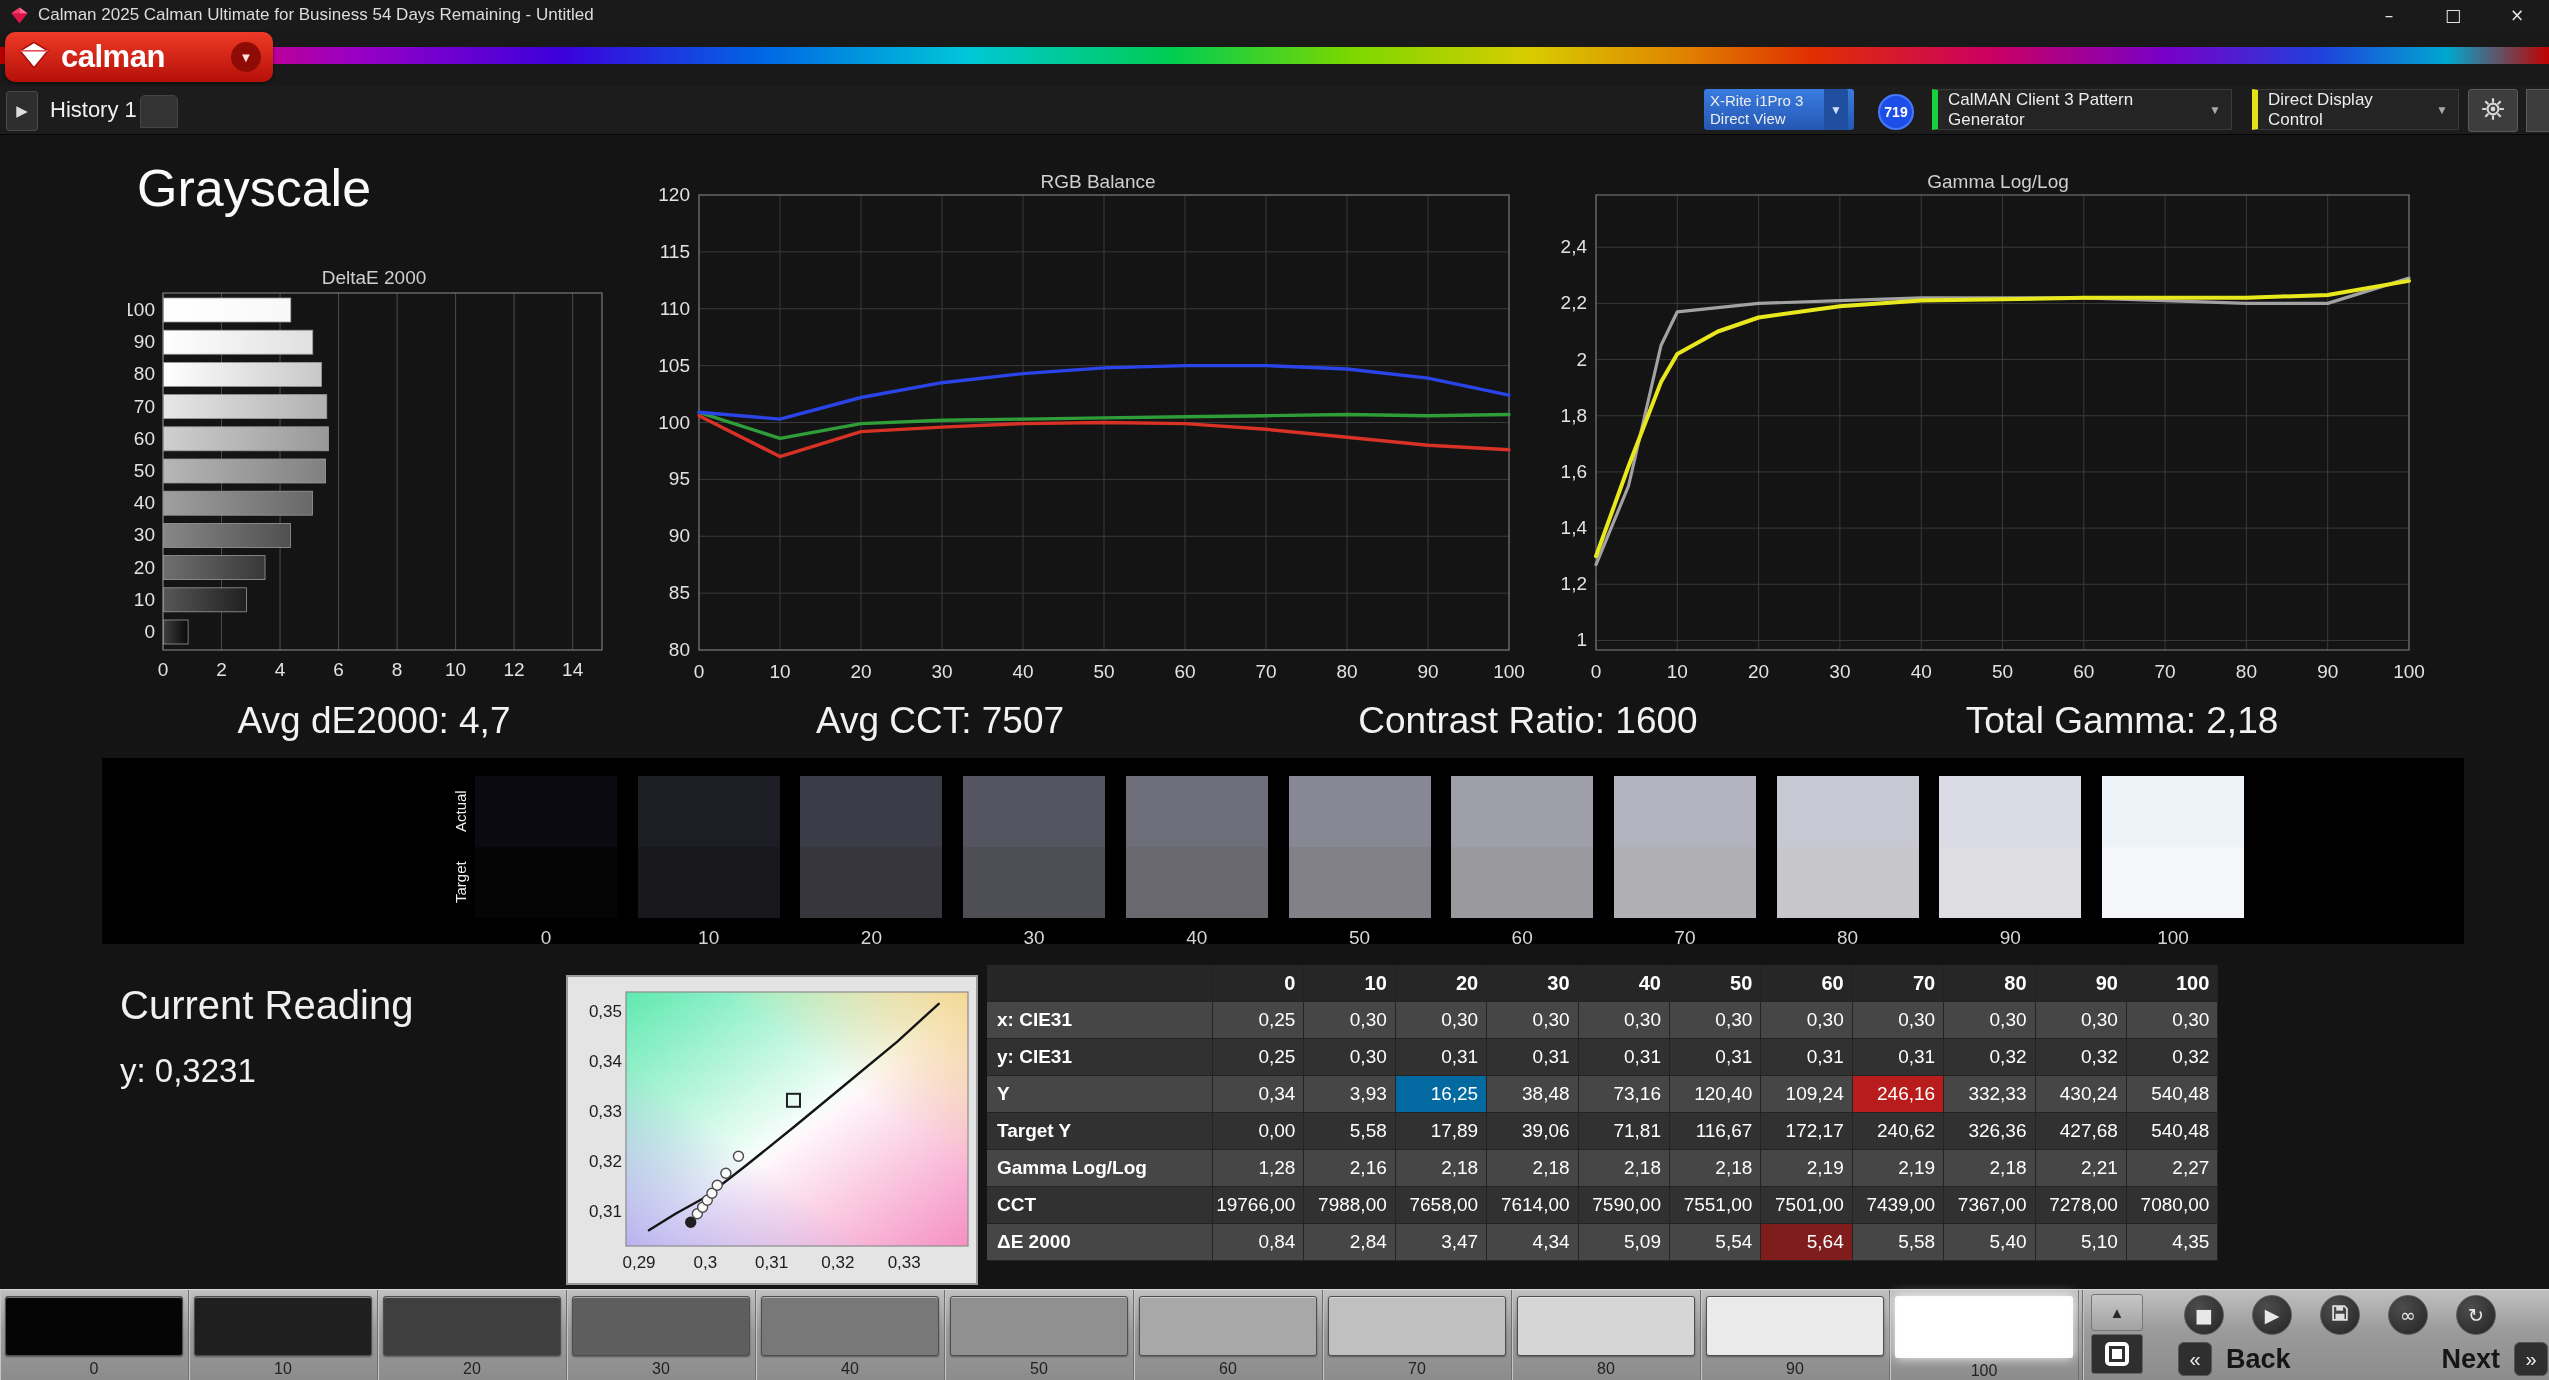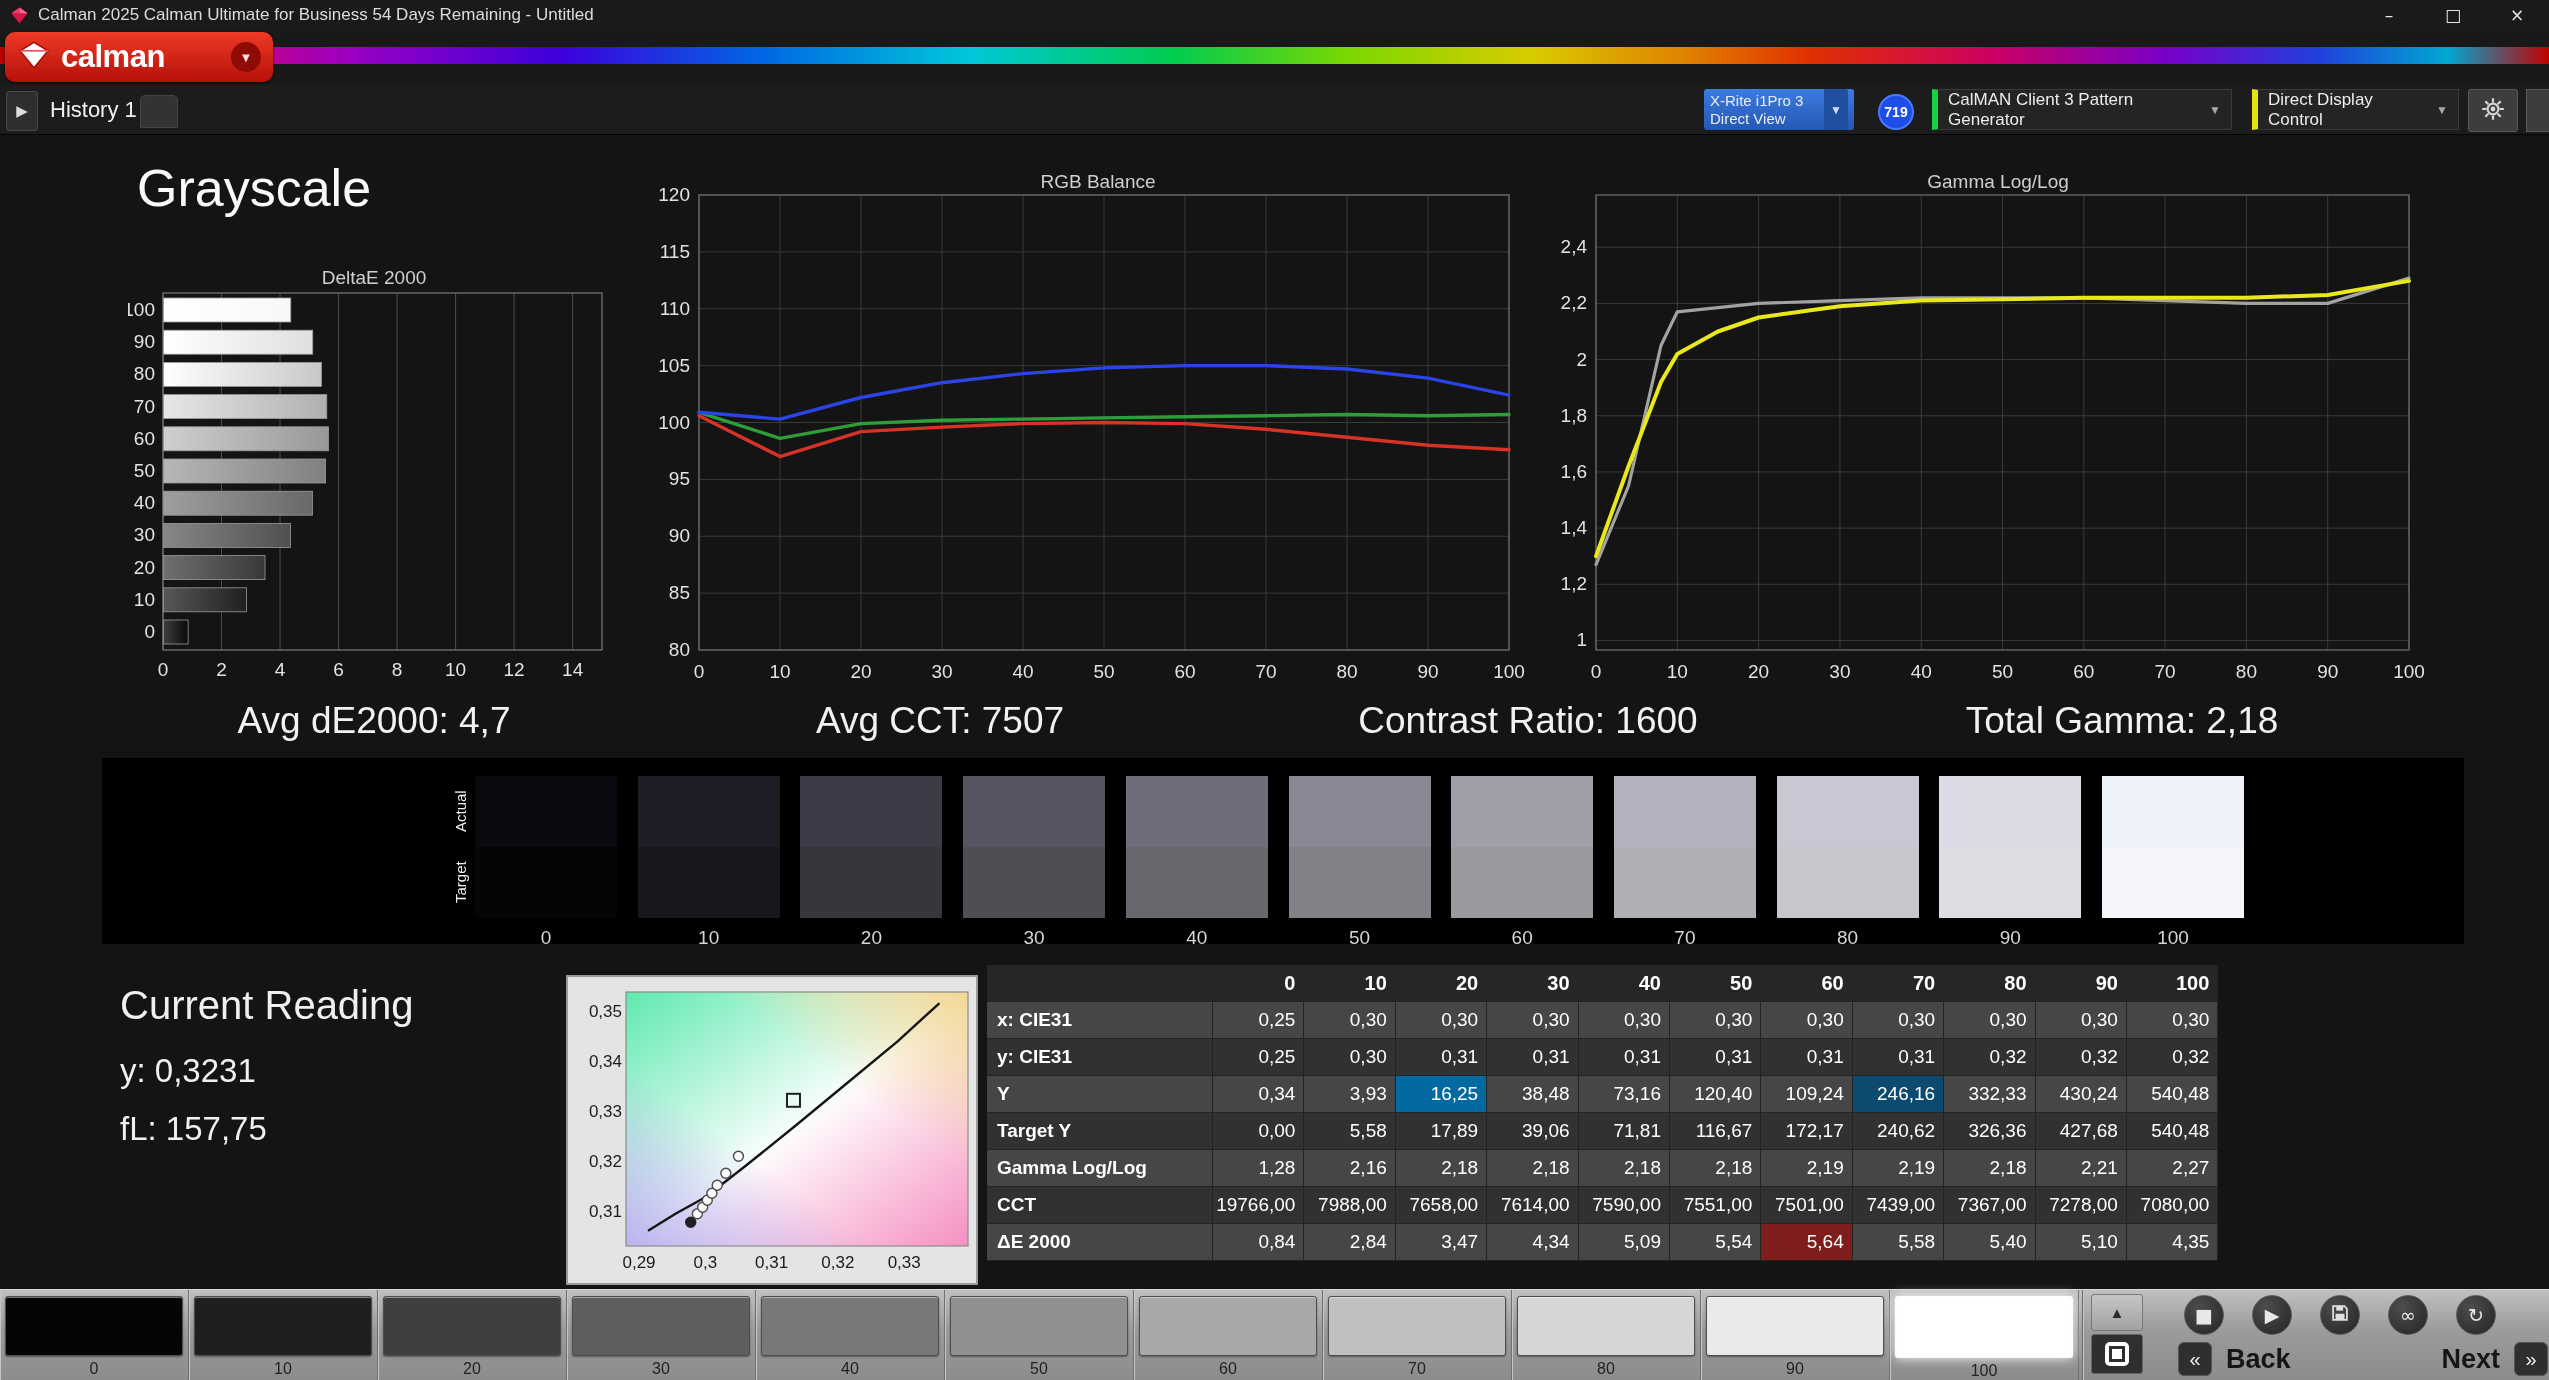--- a/index.html
+++ b/index.html
@@ -433,21 +433,20 @@
           <div class="sw-top" style="background:#eef2f9"></div>
           <div class="sw-bot" style="background:#f4f6fa"></div>
           <div class="sw-label">100</div>
         </div>
       </div>
   </div>
 
   <div class="cur">
     <div class="cur-title">Current Reading</div>
     <div class="cur-line">y: 0,3231</div>
-    <div class="cur-line">fL: 157,75</div>
   </div>
 
   <div class="cie-panel">
     <svg id="cie-svg" width="408" height="306">
         <defs>
           <linearGradient id="cg1" x1="0" y1="0" x2="0.9" y2="0.9">
             <stop offset="0" stop-color="#5fe9b0" stop-opacity="1"></stop>
             <stop offset="0.6" stop-color="#5fe9b0" stop-opacity="0"></stop>
           </linearGradient>
           <linearGradient id="cg2" x1="1" y1="1" x2="0.1" y2="0.1">
@@ -530,21 +529,21 @@
       <div class="cell " style="background: rgb(49, 49, 49);">0,32</div>
       <div class="cell " style="background: rgb(49, 49, 49);">0,32</div>
       <div class="cell lab" style="background: rgb(70, 70, 70);">Y</div>
       <div class="cell " style="background: rgb(70, 70, 70);">0,34</div>
       <div class="cell " style="background: rgb(70, 70, 70);">3,93</div>
       <div class="cell " style="background: #0369a1;">16,25</div>
       <div class="cell " style="background: rgb(70, 70, 70);">38,48</div>
       <div class="cell " style="background: rgb(70, 70, 70);">73,16</div>
       <div class="cell " style="background: rgb(70, 70, 70);">120,40</div>
       <div class="cell " style="background: rgb(70, 70, 70);">109,24</div>
-      <div class="cell " style="background: #0c4a6e;">246,16</div>
+      <div class="cell " style="background: #b91c1c;">246,16</div>
       <div class="cell " style="background: rgb(70, 70, 70);">332,33</div>
       <div class="cell " style="background: rgb(70, 70, 70);">430,24</div>
       <div class="cell " style="background: rgb(70, 70, 70);">540,48</div>
       <div class="cell lab" style="background: rgb(49, 49, 49);">Target Y</div>
       <div class="cell " style="background: rgb(49, 49, 49);">0,00</div>
       <div class="cell " style="background: rgb(49, 49, 49);">5,58</div>
       <div class="cell " style="background: rgb(49, 49, 49);">17,89</div>
       <div class="cell " style="background: rgb(49, 49, 49);">39,06</div>
       <div class="cell " style="background: rgb(49, 49, 49);">71,81</div>
       <div class="cell " style="background: rgb(49, 49, 49);">116,67</div>

